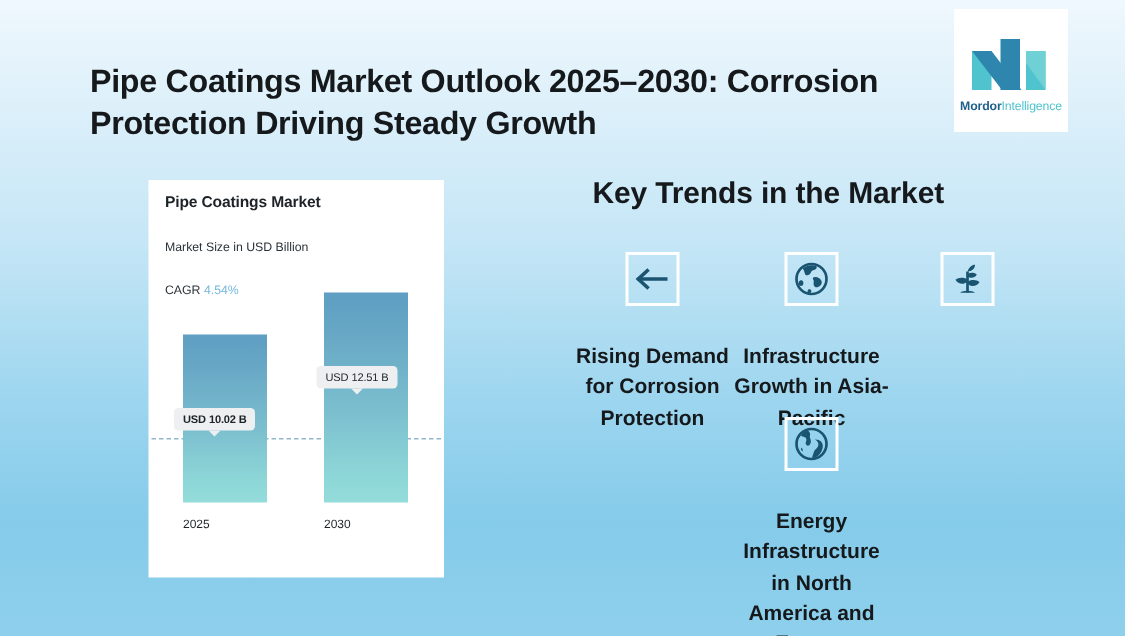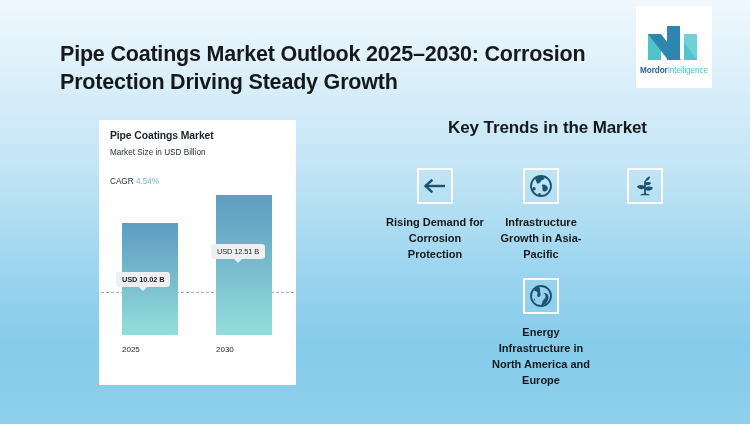--- a/index.html
+++ b/index.html
@@ -55,21 +55,21 @@
   }
   .chart-title {
     font-size: 10.4px;
     font-weight: bold;
     color: #1d2326;
     letter-spacing: -0.1px;
   }
   .chart-sub {
     font-size: 8.2px;
     color: #2b3338;
-    margin-top: 7px;
+    margin-top: 19px;
   }
   .chart-cagr {
     font-size: 8.2px;
     color: #2b3338;
     margin-top: 20px;
   }
   .chart-cagr .val { color: #74b8dc; }
 
   .plot {
     position: absolute;
@@ -132,43 +132,42 @@
     justify-content: space-between;
   }
   .chart-foot .src { font-size: 7.8px; color: #2b3338; }
   .foot-mark { width: 22px; height: 13px; }
 
   
   .trends-title {
     position: absolute;
     left: 395px; top: 118px;
     width: 305px;
-    text-align: center;
-    font-size: 17px;
+    font-size: 20px;
     font-weight: bold;
     color: #15191c;
     letter-spacing: -0.1px;
   }
 
   .trend {
     position: absolute;
     width: 104px;
     text-align: center;
   }
   .trend .iconbox {
     width: 36px; height: 36px;
     margin: 0 auto;
     border: 2px solid #ffffff;
     display: flex;
     align-items: center;
     justify-content: center;
   }
   .trend .tlabel {
-    margin-top: 11px;
-    font-size: 11px;
+    margin-top: 23px;
+    font-size: 14px;
     font-weight: bold;
     line-height: 1.45;
     color: #15191c;
   }
   .t1 { left: 383px; top: 168px; }
   .t2 { left: 489px; top: 168px; }
   .t3 { left: 593px; top: 168px; }
   .t4 { left: 489px; top: 278px; }
 </style>
 </head>

